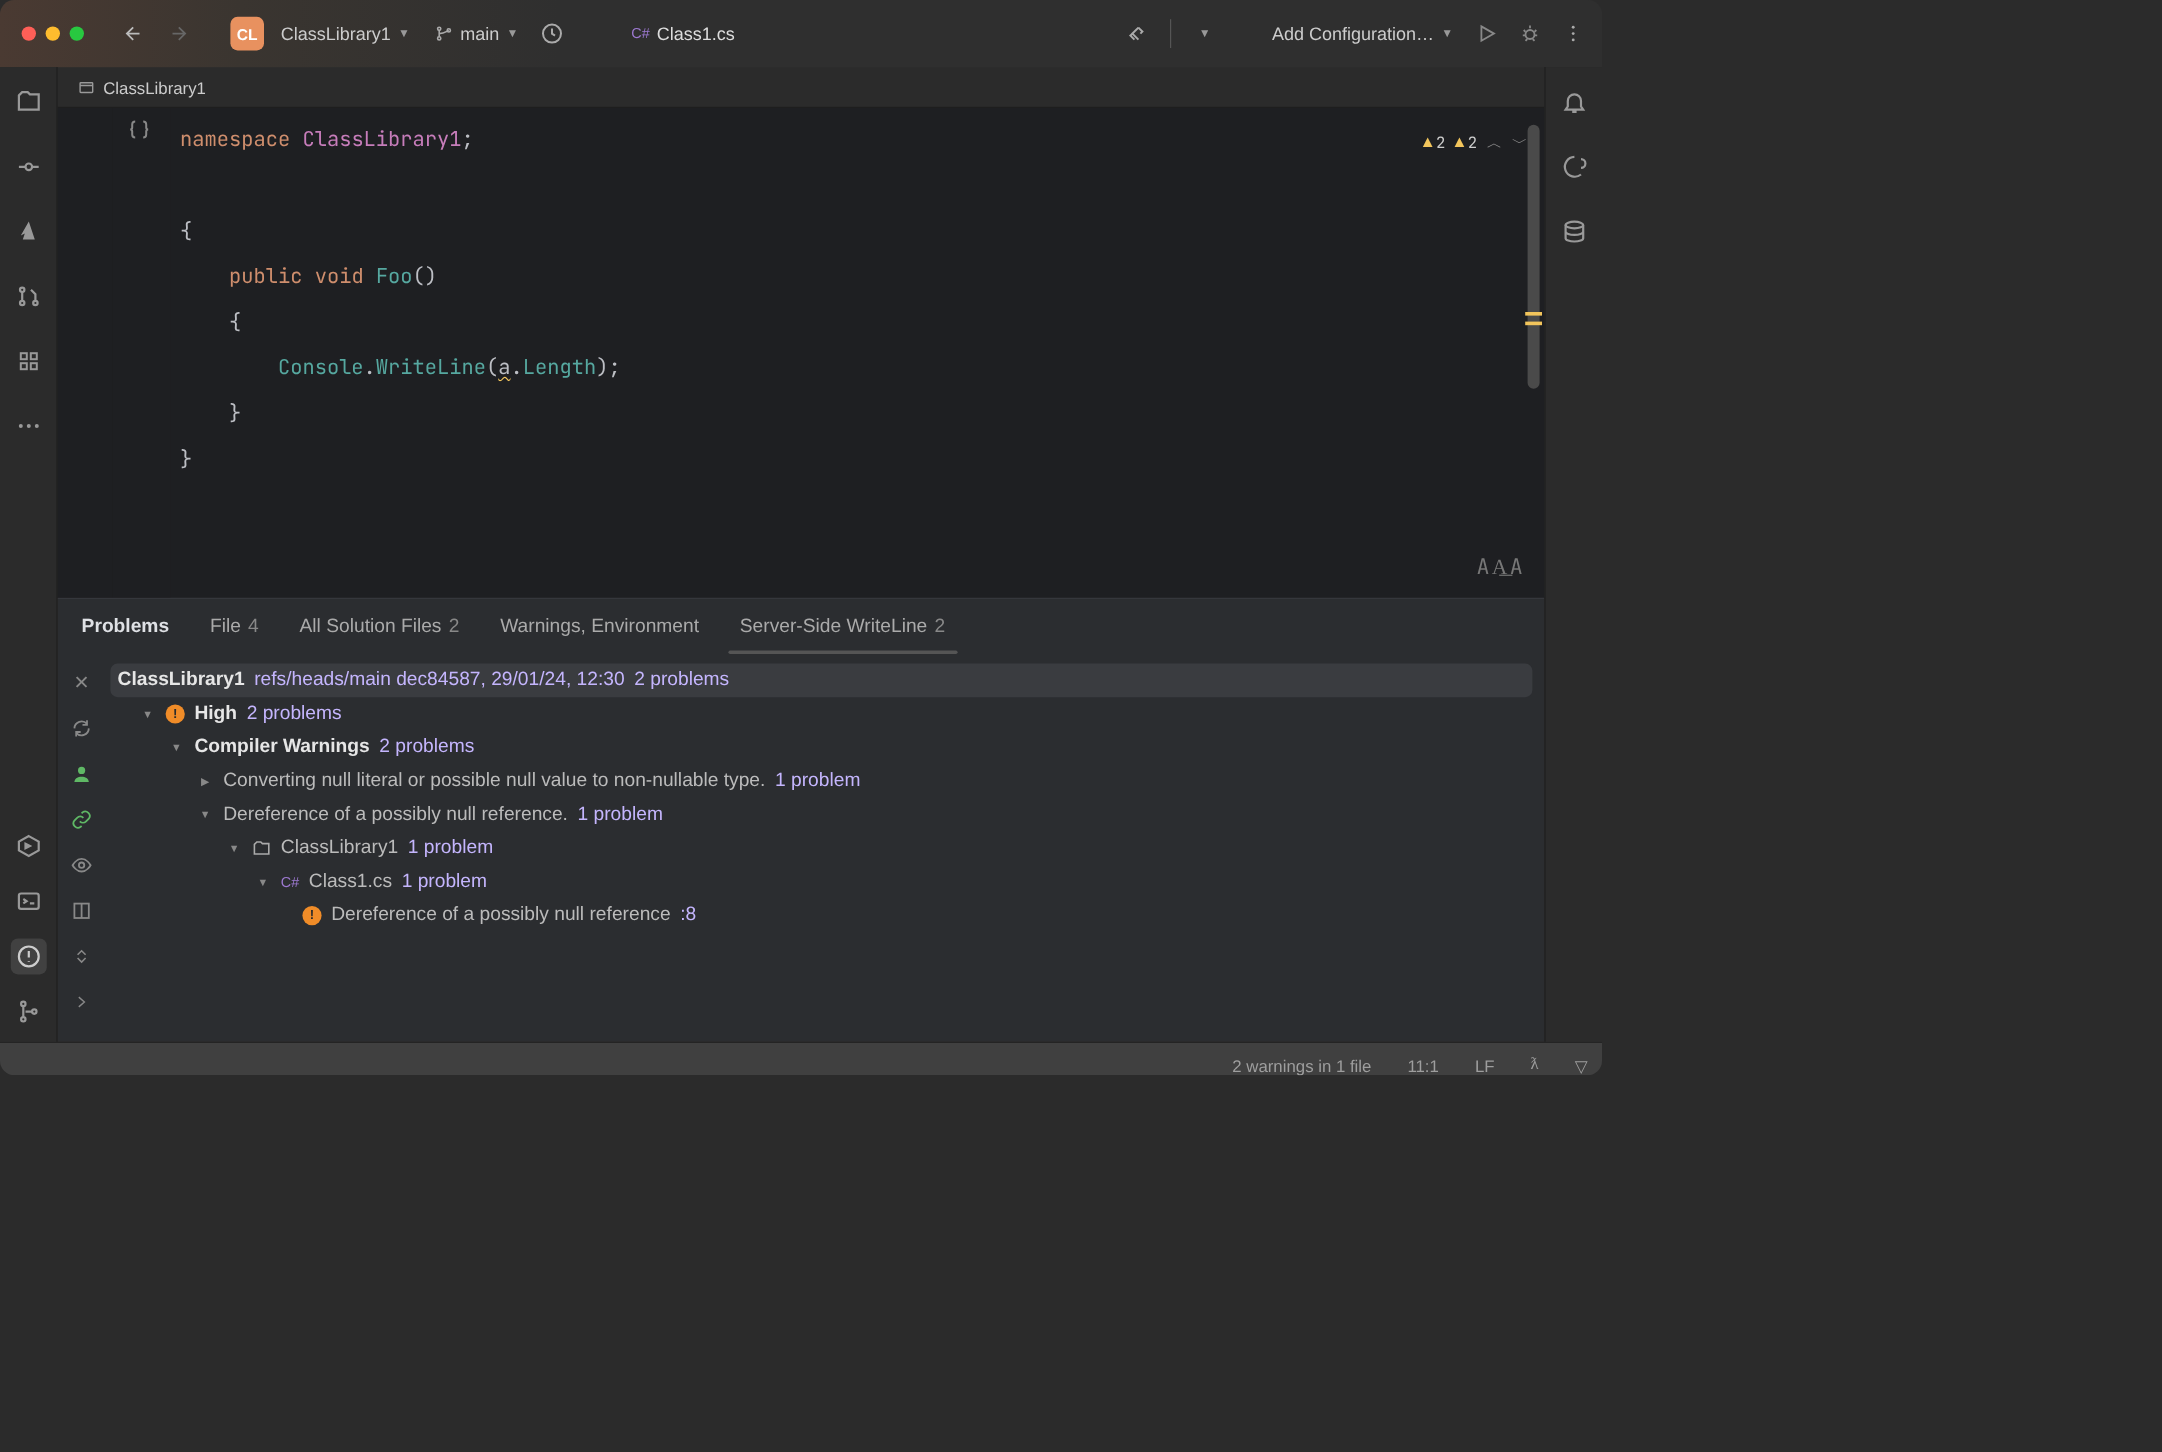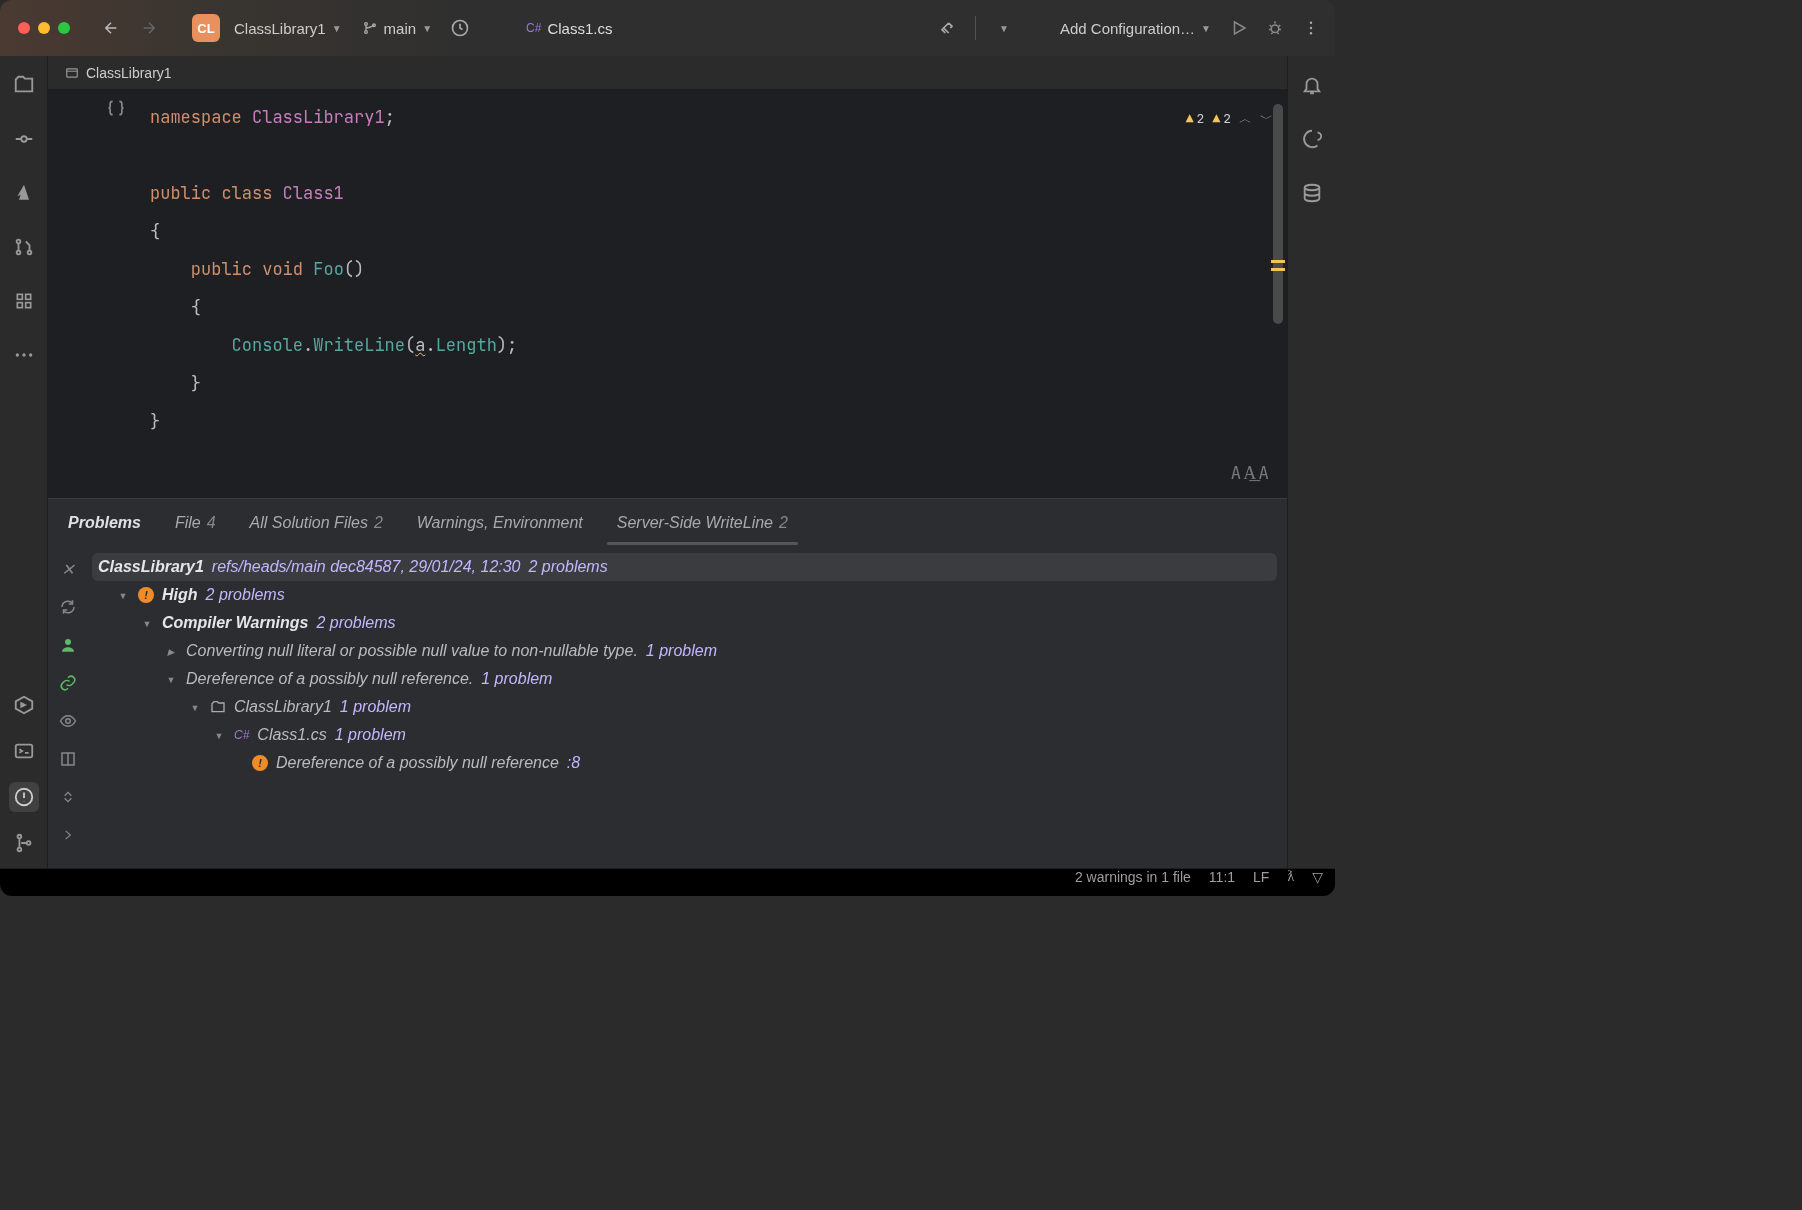--- a/index.html
+++ b/index.html
@@ -50,21 +50,21 @@
 .editor .kw { color:#cf8e6d; }
 .editor .type { color:#c77dbb; }
 .editor .method { color:#56a8a0;text-align:right; }
 .editor .str-null { color:#cf8e6d; }
 .editor-inspections { position:absolute; top:10px; right:14px; display:flex; align-items:center; gap:8px; font-size:13px; color:#ccc;}
 .warn-badge { display:flex; align-items:center; gap:3px;}
 .warn-tri { color:#f2c55c; }
 .scroll-bar { position:absolute; right:4px; top:14px; width:10px; height:220px; background:#4a4a4a; border-radius:5px;}
 .scroll-mark { position:absolute; right:2px; width:14px; height:3px; background:#f2c55c;}
 .font-indicator { position:absolute; bottom:6px; right:16px; color:#777; font-size:18px; letter-spacing:2px;}
-.problems-panel { height: 370px; border-top:1px solid #393b40; display:flex; flex-direction:column; background:#2b2d30;font-style:italic;}
+.problems-panel { height: 370px; border-top:1px solid #393b40; display:flex; flex-direction:column; background:#2b2d30;}
 .tabs-row { height: 48px; display:flex; align-items:center; padding: 0 20px; gap:34px; font-size:16px;}
 .tab { color:#aaa; display:flex; gap:6px; align-items:center; position:relative; padding:12px 0;}
 .tab.first { font-weight:700; color:#dfe1e5;}
 .tab .count { color:#888;}
 .tab.underlined::after { content:""; position:absolute; bottom:-1px; left:-10px; right:-10px; height:3px; background:#555; border-radius:2px;}
 .problems-body { flex:1; display:flex; overflow:hidden;}
 .problems-rail { width:40px; display:flex; flex-direction:column; align-items:center; gap:14px; padding-top:10px;}
 .prail-icon { color:#888; width:24px; height:24px; display:flex; align-items:center; justify-content:center;}
 .prail-icon.green { color:#5fb865;}
 .tree { flex:1; overflow:auto; padding:6px 10px 6px 4px; font-size:16px;}
@@ -74,21 +74,21 @@
 .tree-chev { width:14px; text-align:center; color:#888; font-size:11px;}
 .tree-chev.right::before{content:"▶"; font-size:9px;}
 .tree-chev.down::before{content:"▼"; font-size:9px;}
 .sev-high { width:16px; height:16px; background:#f08c28; border-radius:50%; color:#2b2b2b; font-size:11px; font-weight:bold; display:flex; align-items:center; justify-content:center;}
 .folder-ico { color:#aaa; }
 .indent-1 { padding-left:24px;}
 .indent-2 { padding-left:48px;}
 .indent-3 { padding-left:72px;}
 .indent-4 { padding-left:96px;}
 .indent-5 { padding-left:120px;}
-.status-bar { height:28px; background:#000000; border-top:1px solid #1e1e1e; display:flex; align-items:flex-start; justify-content:flex-end; padding:0 12px; gap:18px; font-size:14px; color:#9e9e9e;}
+.status-bar { height:28px; background:#404040; border-top:1px solid #1e1e1e; display:flex; align-items:flex-end; justify-content:flex-end; padding:0 12px; gap:30px; font-size:14px; color:#9e9e9e;}
 .wavy { text-decoration: underline wavy #f2c55c; text-decoration-thickness:1px;}
 svg { display:block; }
 </style>
 </head>
 <body>
 
 <div class="toolbar">
   <div class="traffic-lights">
     <div class="dot red"></div>
     <div class="dot yellow"></div>
@@ -252,21 +252,20 @@
     <div class="editor-gutter-area">
       <div class="gutter-left"></div>
       <div class="gutter-struct">
         <svg width="20" height="20" viewBox="0 0 24 24" fill="none" stroke="#888" stroke-width="2" style="margin-left:12px;">
             <path d="M8 4c-2 0-3 1-3 3v3c0 1-1 2-2 2 1 0 2 1 2 2v3c0 2 1 3 3 3M16 4c2 0 3 1 3 3v3c0 1 1 2 2 2-1 0-2 1-2 2v3c0 2-1 3-3 3"></path>
           </svg>
       </div>
       <div class="editor">
         <div><span class="kw">namespace</span> <span class="type">ClassLibrary1</span><span>;</span></div>
         <div>&nbsp;</div>
-        <div><span class="kw">public</span> <span class="kw">class</span> <span class="type">Class1</span></div>
         <div><span>{</span></div>
         <div>&nbsp;&nbsp;&nbsp;&nbsp;<span class="kw">public</span> <span class="kw">void</span> <span class="method">Foo</span><span>()</span></div>
         <div>&nbsp;&nbsp;&nbsp;&nbsp;<span>{</span></div>
         <div>&nbsp;&nbsp;&nbsp;&nbsp;&nbsp;&nbsp;&nbsp;&nbsp;<span class="method">Console</span><span>.</span><span class="method">WriteLine</span><span>(</span><span class="wavy">a</span><span>.</span><span class="method">Length</span><span>)</span><span>;</span></div>
         <div>&nbsp;&nbsp;&nbsp;&nbsp;<span>}</span></div>
         <div><span>}</span></div>
 
         <div class="editor-inspections">
           <span class="warn-badge">
               <span class="warn-tri">▲</span>

